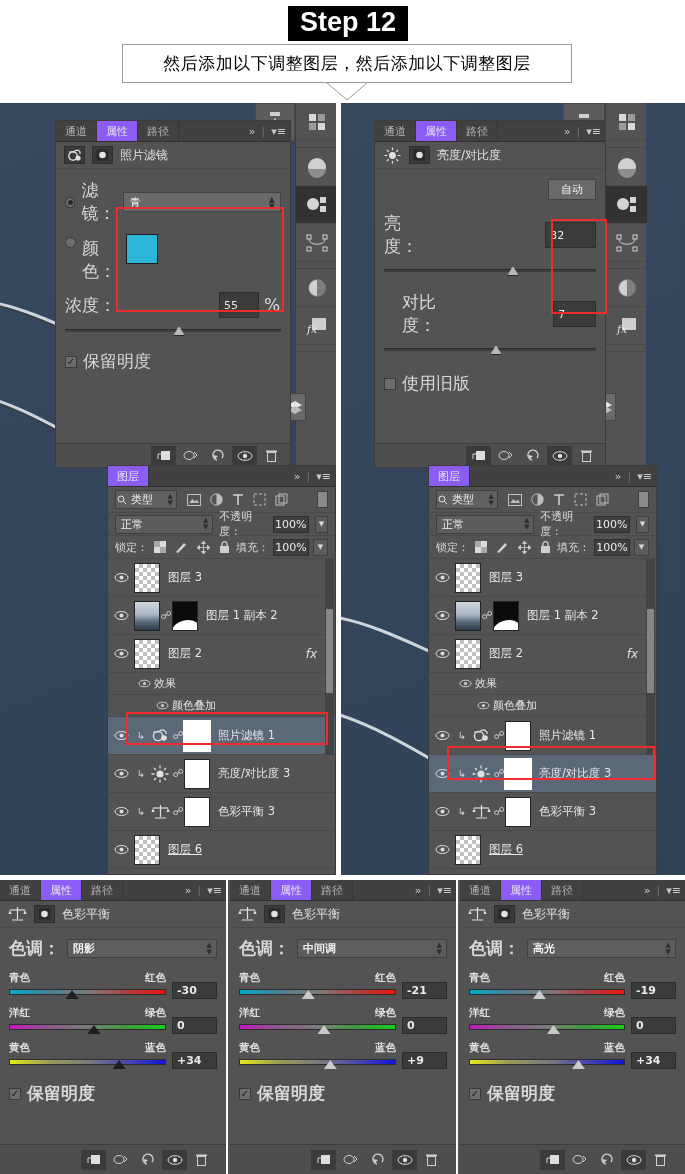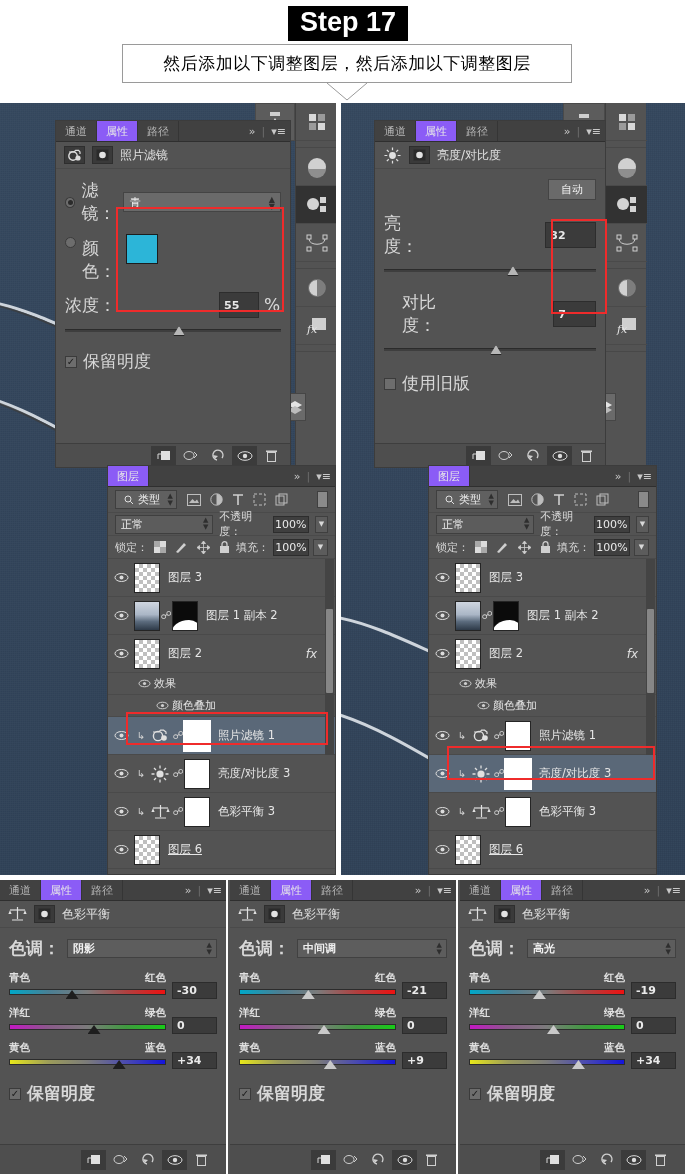--- a/index.html
+++ b/index.html
@@ -109,21 +109,20 @@
     height: 20px; background: #6a6a6a; border: 1px solid #444;
     display: flex; align-items: center; padding: 0 6px;
     color: #f0f0f0; font-size: 11px; position: relative;
   }
   .select .arrows { position: absolute; right: 5px; top: 3px; font-size: 8px; line-height: 7px; color: #2e2e2e; }
 
   .numbox {
     height: 17px; background: #3b3b3b; border: 1px solid #2d2d2d;
     color: #e8e8e8; font-size: 11px; display: flex; align-items: center;
     padding: 12px 4px;
-    font-weight: bold;
   }
 
   .slider { position: relative; height: 12px; }
   .slider .track {
     position: absolute; left: 0; right: 0; top: 4px; height: 3px;
     background: #3e3e3e; border-top: 1px solid #2b2b2b;
   }
   .slider .thumb {
     position: absolute; top: 1px; width: 12px; height: 10px;
     background: #b7b7b7; clip-path: polygon(50% 0, 100% 100%, 0 100%);
@@ -154,21 +153,21 @@
     width: 25px; height: 20px; display: flex; align-items: center; justify-content: center;
     color: #cfcfcf;
   }
   .foot-ico.sel { background: #3b3b3b; }
   .filter-row {
     height: 26px; display: flex; align-items: center; gap: 6px; padding: 0 7px;
     border-bottom: 1px solid #4a4a4a;
   }
   .type-select {
     width: 62px; height: 19px; background: #606060; border: 1px solid #3f3f3f;
-    display: flex; align-items: center; gap: 4px; padding: 0 8px;
+    display: flex; align-items: center; gap: 4px; padding: 0 1px;
     color: #efefef; font-size: 11px; position: relative;
   }
   .filter-icons { display: flex; align-items: center; gap: 9px; margin-left: 4px; color: #bdbdbd; }
   .blend-row, .lock-row {
     height: 23px; display: flex; align-items: center; padding: 0 7px; gap: 6px;
     border-bottom: 1px solid #4a4a4a; font-size: 11px; color: #dcdcdc;
   }
   .blend-select {
     width: 112px; height: 19px; background: #5c5c5c; border: 1px solid #3f3f3f;
     display: flex; align-items: center; padding: 0 5px; color: #f0f0f0; position: relative;
@@ -257,21 +256,21 @@
   }
   .white-div { position: absolute; background: #ffffff; }
   svg { display: block; }
 </style>
 </head>
 <body>
 
 <div class="page">
 
   <div class="header">
-    <div class="step-badge">Step 17</div>
+    <div class="step-badge">Step 12</div>
     <div class="caption-box">
       <span class="caption-text">然后添加以下调整图层，然后添加以下调整图层</span>
     </div>
     <div class="caption-tail">
       <svg width="40" height="18" viewBox="0 0 40 18">
           <path d="M0 0 L20 17 L40 0" fill="none" stroke="#9a9a9a" stroke-width="1"></path>
         </svg>
     </div>
   </div>
 

